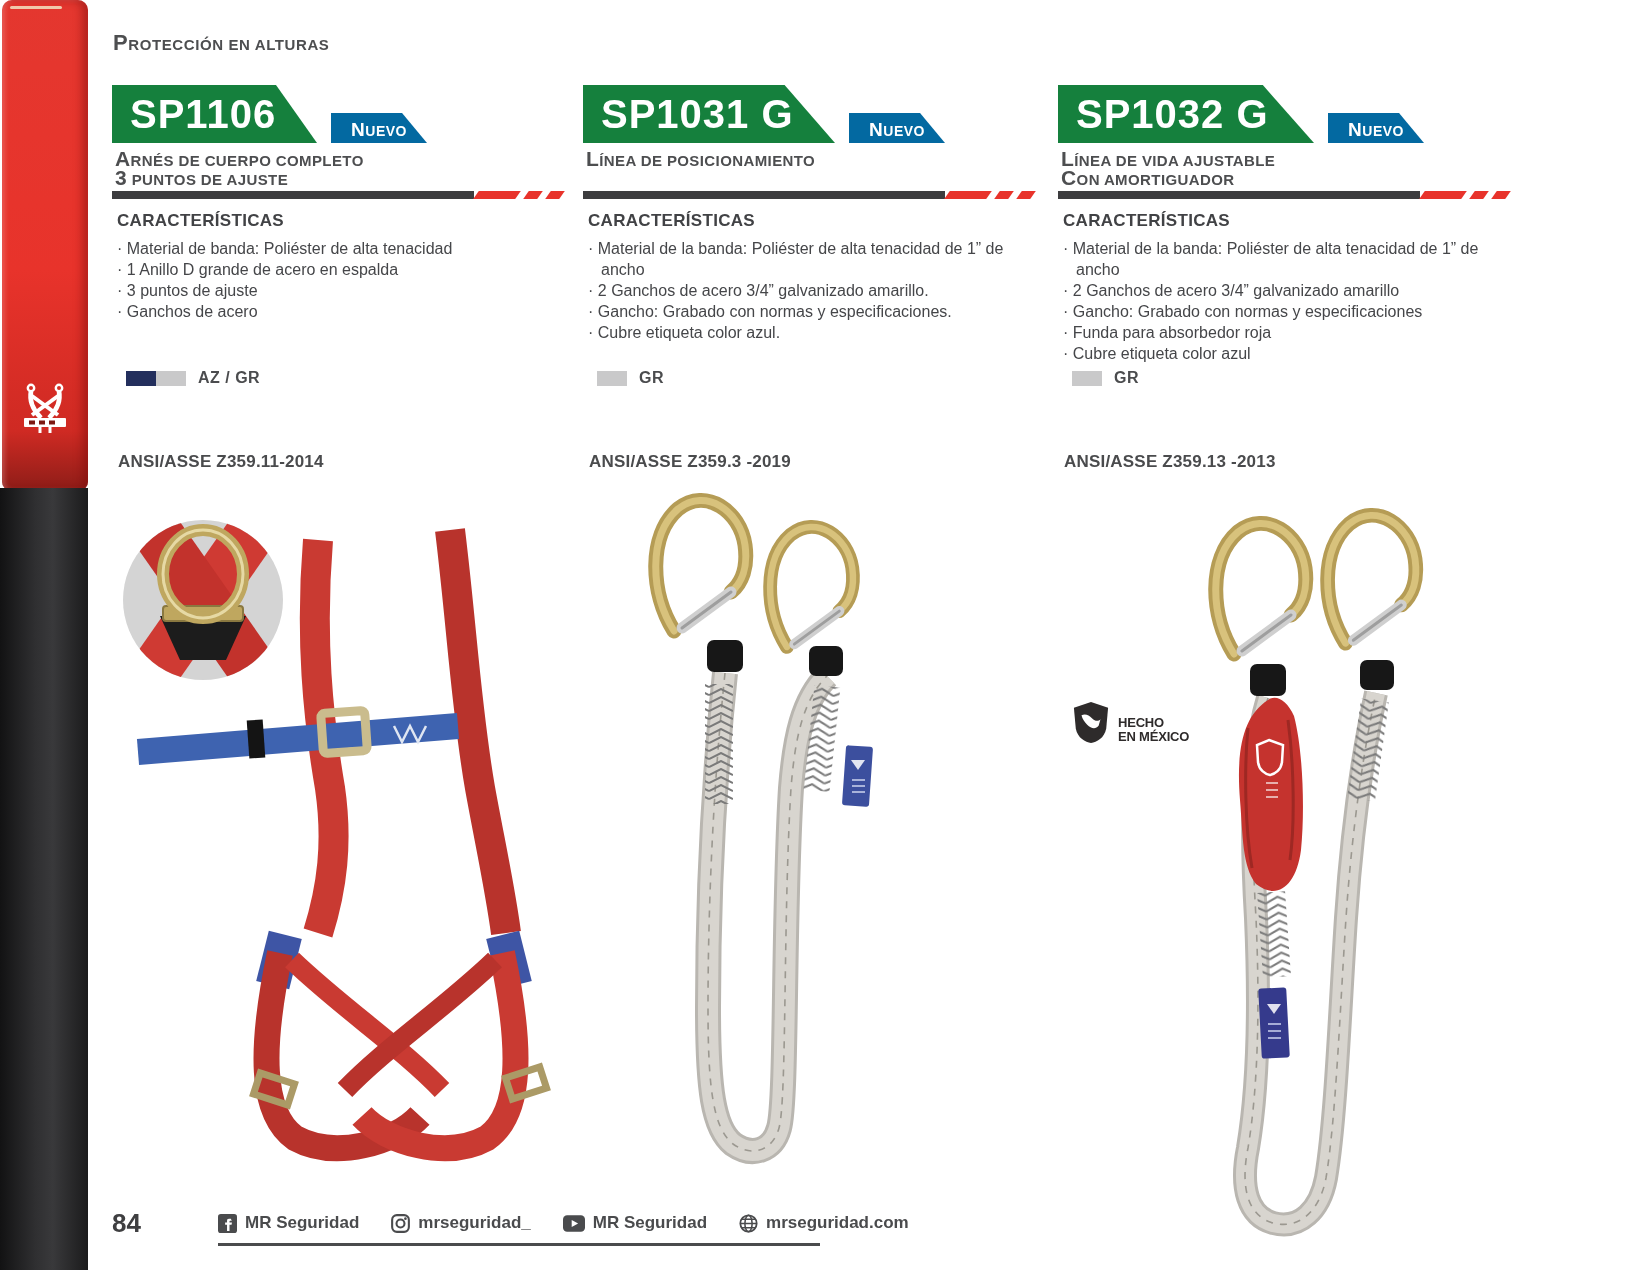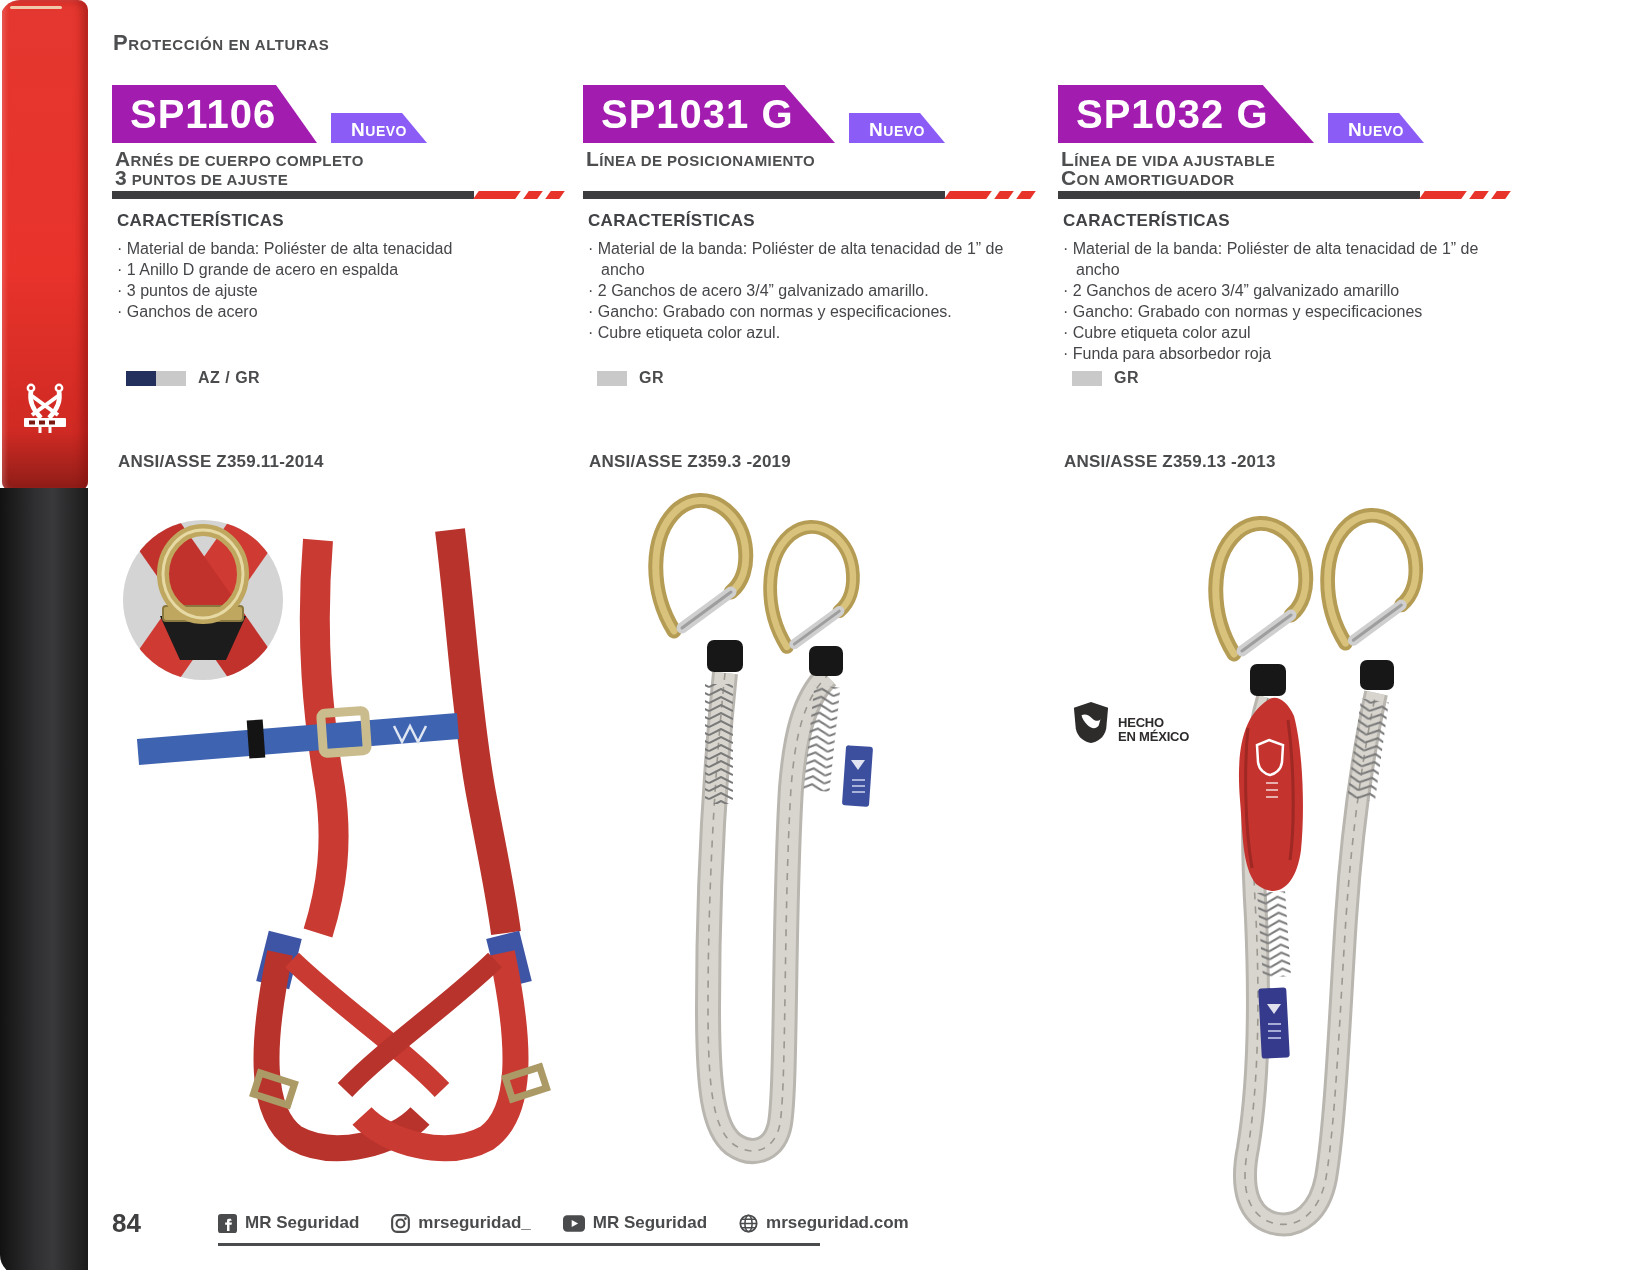--- a/index.html
+++ b/index.html
@@ -1,18 +1,18 @@
 <!DOCTYPE html>
 <html><head>
 <meta charset="utf-8">
 <style>
   html,body{margin:0;padding:0;background:#ffffff;}
   .page{
     position:relative;width:1650px;height:1275px;background:#ffffff;overflow:hidden;
-    font-family:"Liberation Sans", sans-serif;color:#454649;border-radius:20px;
+    font-family:"Liberation Sans", sans-serif;color:#454649;
   }
   
   .side-red{
     position:absolute;left:2px;top:0;width:86px;height:490px;
     background:linear-gradient(180deg,#e4372f 0%,#e8332b 55%,#cf2a23 88%,#8e1d18 100%);
     border-radius:10px 10px 8px 8px;
     box-shadow:inset -6px 0 8px rgba(120,10,10,.45), inset 3px 0 4px rgba(255,200,200,.25);
   }
   .side-red-topline{position:absolute;left:8px;top:6px;width:52px;height:3px;background:#f2e3c2;opacity:.85;border-radius:2px;}
   .side-logo{position:absolute;left:14px;top:382px;}
@@ -23,27 +23,27 @@
   
   .section-title{
     position:absolute;left:113px;top:30px;
     font-size:15px;font-weight:bold;color:#4d4e50;letter-spacing:.6px;
   }
   .section-title::first-letter{font-size:22px;}
   
   .col{position:absolute;top:0;width:465px;height:1275px;}
   .badge-row{position:absolute;top:85px;left:0;display:flex;align-items:flex-end;gap:14px;}
   .code-badge{
-    height:58px;background:#a21caf;color:#ffffff;
+    height:58px;background:#15803d;color:#ffffff;
     font-size:40px;font-weight:bold;letter-spacing:1px;
     padding:7px 0 0 18px;box-sizing:border-box;
     clip-path:polygon(0 0,80% 0,100% 100%,0 100%);
   }
   .nuevo-badge{
-    width:96px;height:30px;background:#8b5cf6;color:#ffffff;
+    width:96px;height:30px;background:#0369a1;color:#ffffff;
     font-size:14px;font-weight:bold;letter-spacing:.5px;text-align:center;
     padding-top:6px;box-sizing:border-box;
     clip-path:polygon(0 0,74% 0,100% 100%,0 100%);
   }
   .nuevo-badge::first-letter{font-size:19px;}
   .subtitle{position:absolute;top:150px;left:3px;color:#4d4e50;}
   .subtitle .fl{font-size:15px;font-weight:bold;letter-spacing:.4px;line-height:17px;}
   .subtitle .fl::first-letter{font-size:21px;}
   .divider{position:absolute;top:191px;left:0;width:450px;height:8px;display:flex;}
   .d-dark{flex:1;background:#3d3d3f;}
@@ -239,22 +239,22 @@
       <div class="d-dark"></div>
         <div class="d-red"></div>
         <div class="d-stripe"></div>
         <div class="d-stripe"></div>
     </div>
     <div class="feat-title">CARACTERÍSTICAS</div>
     <ul class="features">
       <li>Material de la banda: Poliéster de alta tenacidad de 1” de ancho</li>
       <li>2 Ganchos de acero 3/4” galvanizado amarillo</li>
       <li>Gancho: Grabado con normas y especificaciones</li>
+      <li>Funda para absorbedor roja</li>
       <li>Cubre etiqueta color azul</li>
-      <li>Funda para absorbedor roja</li>
     </ul>
     <div class="swatch-row">
       <span class="swatch" style="background: rgb(201, 201, 202);"></span>
       <span class="swatch-label">GR</span>
     </div>
     <div class="standard">ANSI/ASSE Z359.13 -2013</div>
 
     <div class="hecho">
       <svg width="38" height="44" viewBox="0 0 40 46">
         <path d="M20 2 L38 8 L36 30 C34 40 26 44 20 45 C14 44 6 40 4 30 L2 8 Z" fill="#2e2b2b"></path>

